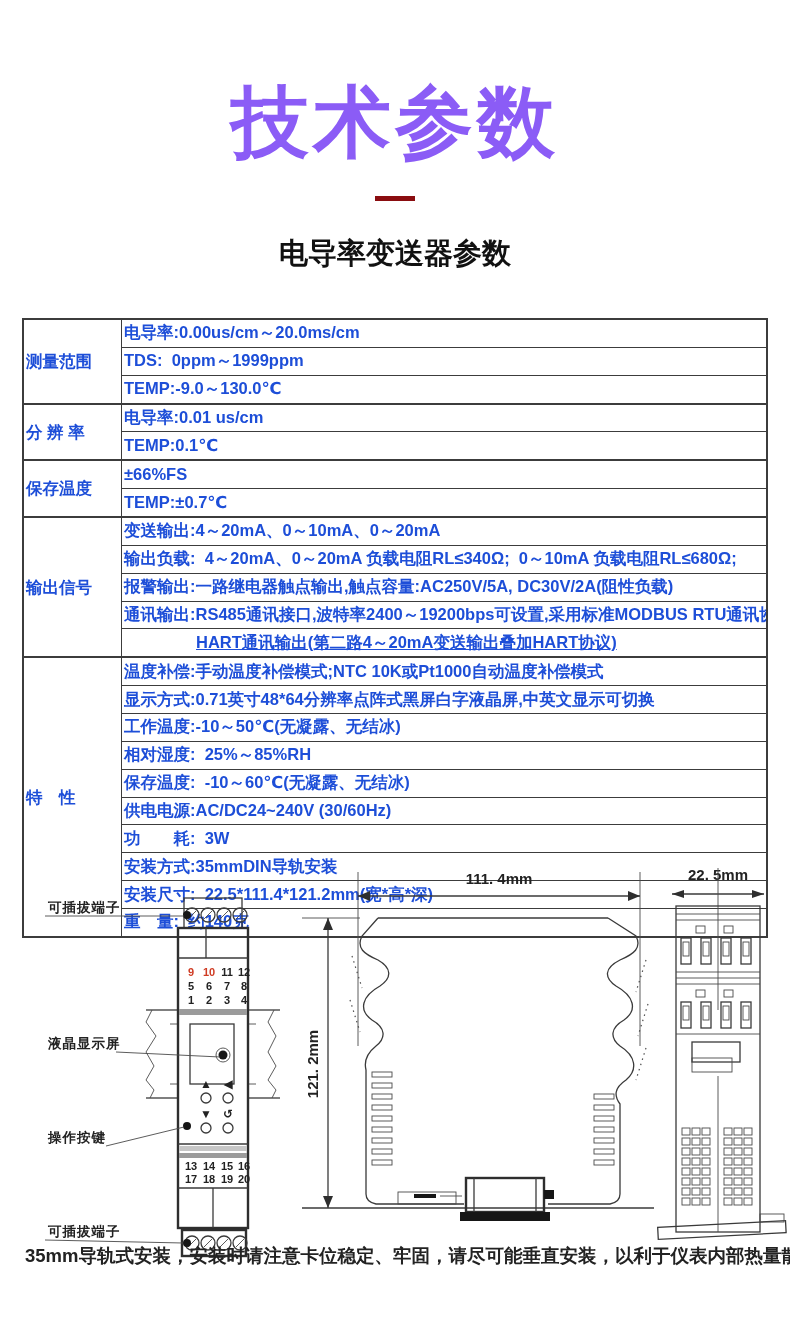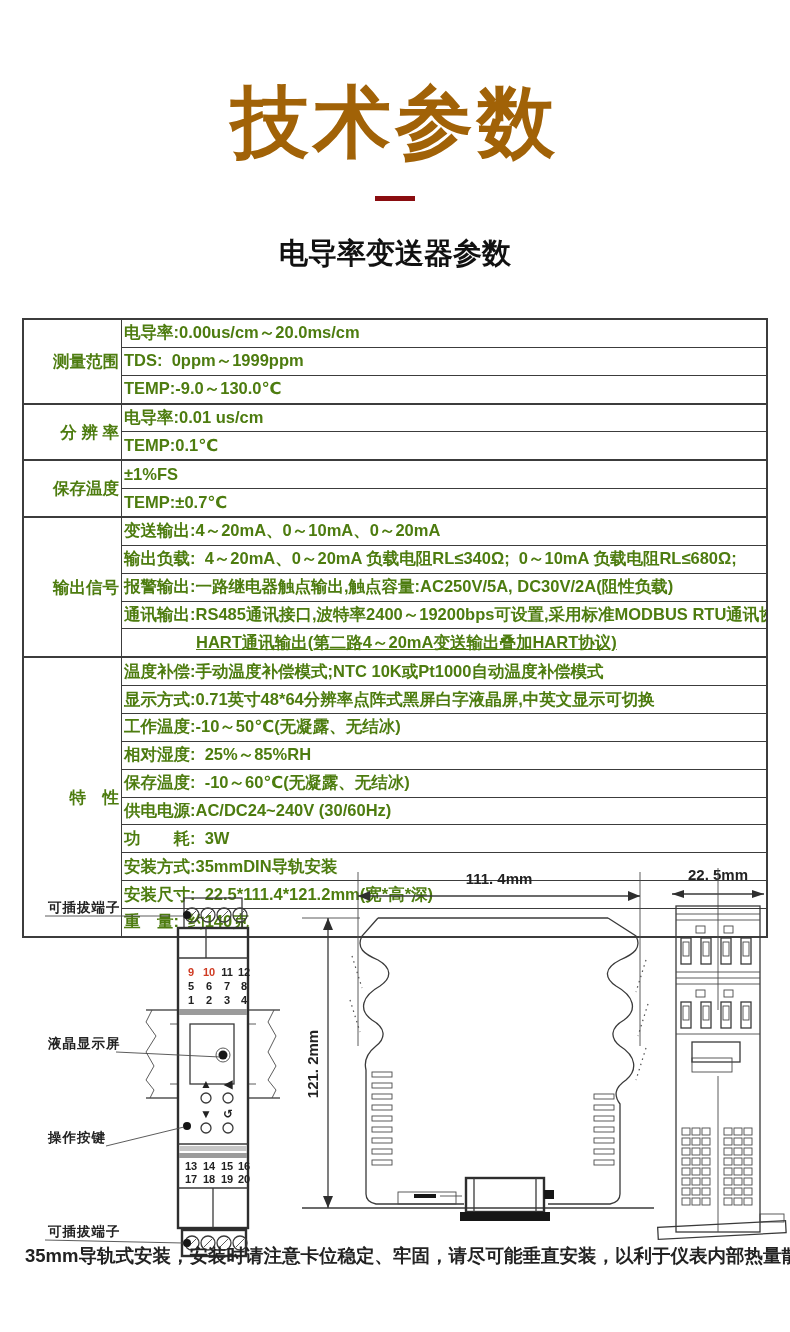--- a/index.html
+++ b/index.html
@@ -1,31 +1,31 @@
 <!DOCTYPE html>
 <html><head>
 <meta charset="utf-8">
 <style>
   html,body{margin:0;padding:0;background:#fff;}
   body{width:790px;height:1332px;position:relative;overflow:hidden;
        font-family:"Liberation Sans","DejaVu Sans",sans-serif;color:#1d1d1d;}
   .abs{position:absolute;}
   
   .title{top:80px;left:0;width:790px;text-align:center;font-size:78px;line-height:1.1;
-         font-weight:900;letter-spacing:4px;color:#a16207;}
+         font-weight:900;letter-spacing:4px;color:#8b5cf6;}
   .red-divider{top:196px;left:375px;width:40px;height:5px;background:#8a0d10;}
   .subtitle{top:234px;left:0;width:790px;text-align:center;font-size:29px;
             font-weight:bold;color:#111;}
   
   .spec-table-wrap{top:318px;left:22px;width:746px;}
   table.spec{width:100%;border-collapse:collapse;table-layout:fixed;
              border:2.5px solid #3c3c3c;}
   table.spec td{border:1px solid #3c3c3c;height:22.86px;font-size:16.5px;
-                font-weight:600;padding:2px;vertical-align:middle;color:#4d7c0f;}
-  td.label-cell{width:93px;text-align:right;vertical-align:top;
+                font-weight:600;padding:2px;vertical-align:middle;color:#1d4ed8;}
+  td.label-cell{width:93px;text-align:left;vertical-align:top;
                 line-height:22.86px;white-space:pre;}
   td.value-cell{padding-left:8px;white-space:pre;overflow:hidden;}
   td.value-cell.indent{padding-left:74px;text-decoration:underline;}
   tr.group-start td{border-top:2px solid #3c3c3c;}
   
   svg{position:absolute;overflow:visible;}
   svg text{font-family:"Liberation Sans","DejaVu Sans",sans-serif;fill:#222;}
   .ln{stroke:#3a3a3a;stroke-width:1.3;fill:none;}
   .ln-thick{stroke:#2e2e2e;stroke-width:2.4;fill:none;}
   .ln-thin{stroke:#4a4a4a;stroke-width:0.9;fill:none;}
@@ -65,21 +65,21 @@
         </tr>
         <tr class="group-start">
           <td class="label-cell" rowspan="2">分 辨 率</td>
           <td class="value-cell">电导率:0.01 us/cm</td>
         </tr>
         <tr>
           <td class="value-cell">TEMP:0.1℃</td>
         </tr>
         <tr class="group-start">
           <td class="label-cell" rowspan="2">保存温度</td>
-          <td class="value-cell">±1%FS</td>
+          <td class="value-cell">±66%FS</td>
         </tr>
         <tr>
           <td class="value-cell">TEMP:±0.7℃</td>
         </tr>
         <tr class="group-start">
           <td class="label-cell" rowspan="5">输出信号</td>
           <td class="value-cell">变送输出:4～20mA、0～10mA、0～20mA</td>
         </tr>
         <tr>
           <td class="value-cell">输出负载:  4～20mA、0～20mA 负载电阻RL≤340Ω;  0～10mA 负载电阻RL≤680Ω;</td>

